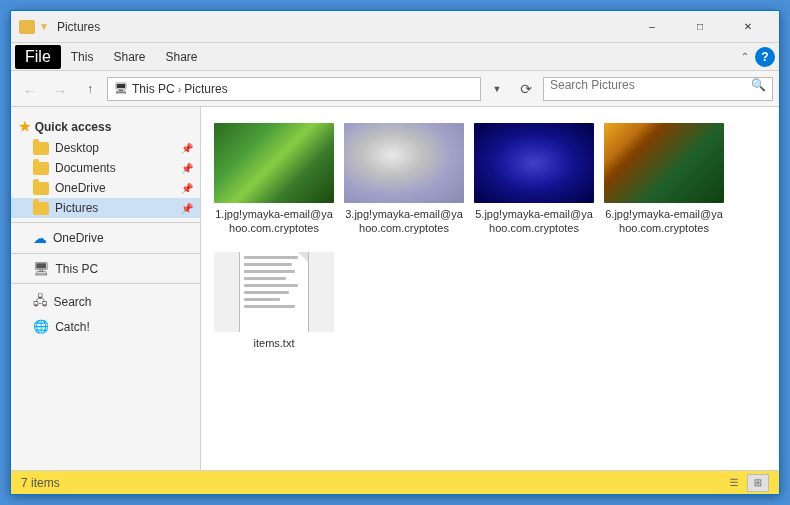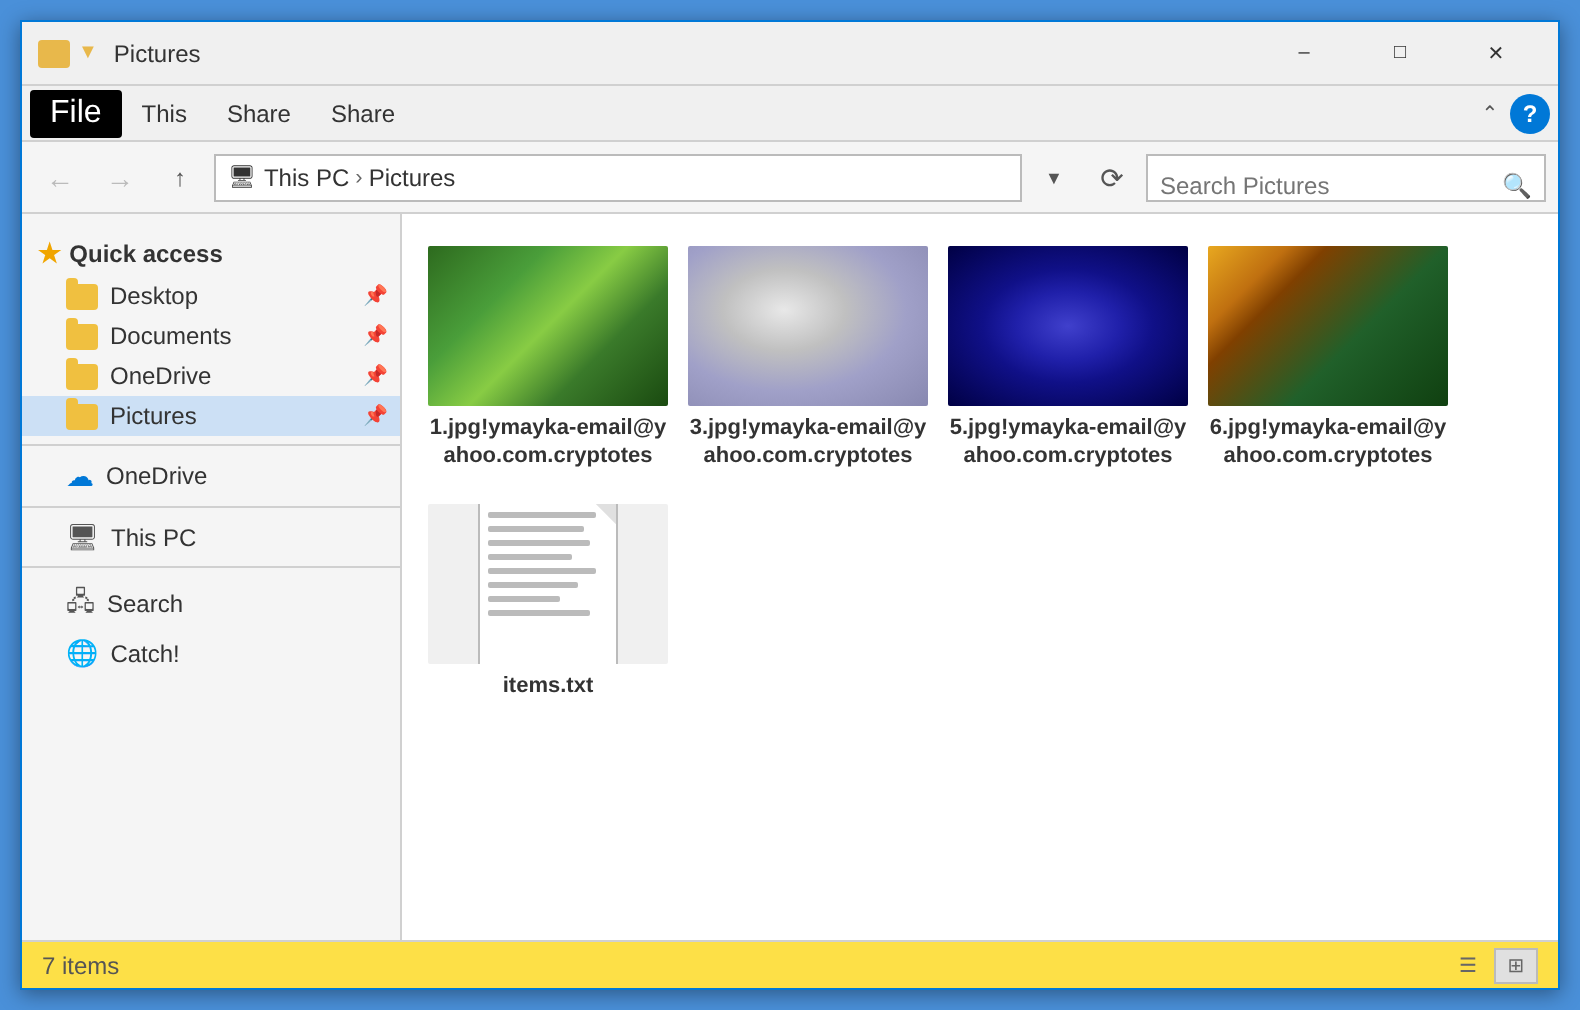--- a/index.html
+++ b/index.html
@@ -161,26 +161,26 @@
       width: 26px;
       height: 26px;
       display: flex;
       align-items: center;
       justify-content: center;
       font-size: 14px;
       color: #555;
       cursor: pointer;
     }
     .search-box {
-      width: 200px;
+      width: 230px;
       height: 24px;
       border: 1px solid #bbb;
       background: #fff;
       display: flex;
-      align-items: flex-end;
+      align-items: flex-start;
       padding: 0 6px;
     }
     .search-input {
       flex: 1;
       border: none;
       outline: none;
       font-size: 12px;
       color: #999;
       background: transparent;
     }
@@ -288,21 +288,20 @@
       justify-content: center;
       margin-bottom: 4px;
     }
     .file-name {
       font-size: 11px;
       color: #333;
       text-align: center;
       word-break: break-all;
       line-height: 1.3;
       max-width: 120px;
-      font-weight: bold;
     }
     .txt-thumb {
       width: 70px;
       height: 85px;
       background: #fff;
       border: 1px solid #bbb;
       display: flex;
       flex-direction: column;
       align-items: center;
       justify-content: flex-start;

